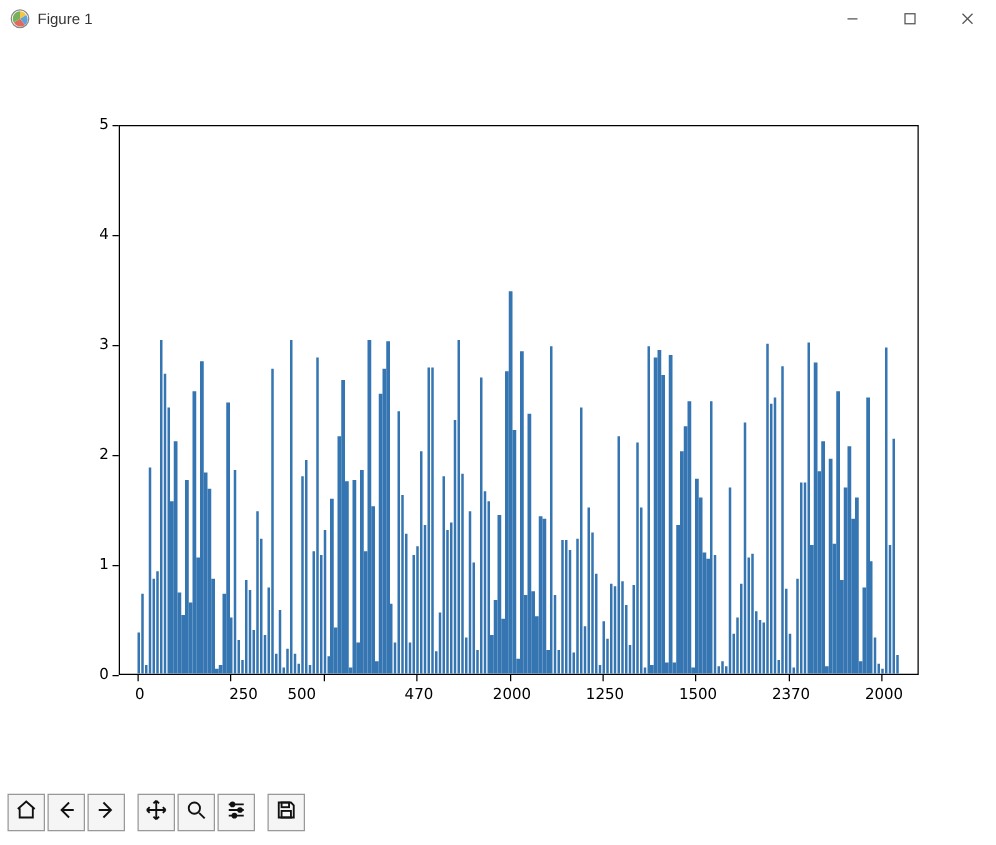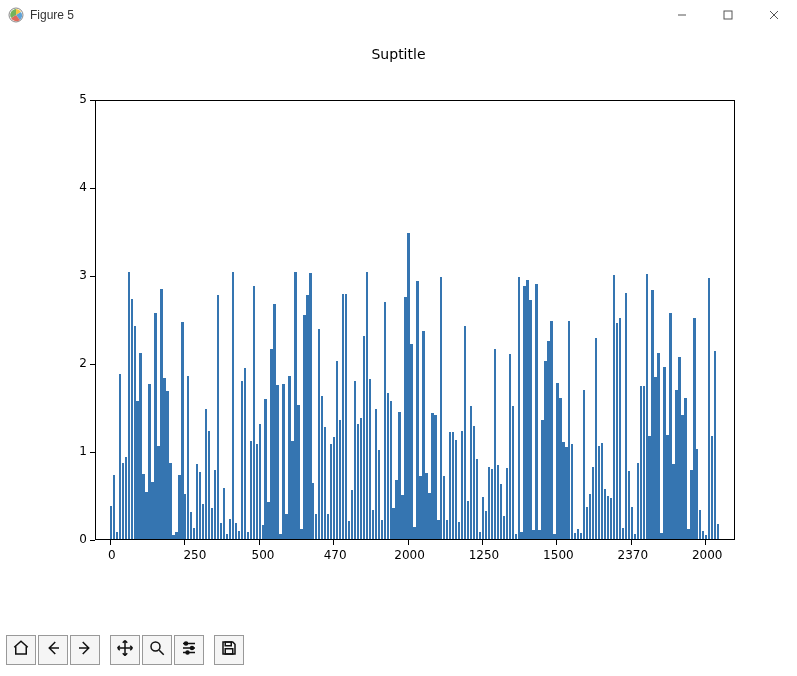--- a/index.html
+++ b/index.html
@@ -131,21 +131,21 @@
 <div class="titlebar">
   <span class="app-icon">
     <svg width="16" height="16" viewBox="0 0 16 16">
       <circle cx="8" cy="8" r="7" fill="none" stroke="#888" stroke-width="1"></circle>
       <path d="M8 8 L8 2 A6 6 0 0 1 13 5 Z" fill="#f6c642"></path>
       <path d="M8 8 L13 5 A6 6 0 0 1 12 13 Z" fill="#5fa3d8"></path>
       <path d="M8 8 L12 13 A6 6 0 0 1 3 11 Z" fill="#e06a5c"></path>
       <path d="M8 8 L3 11 A6 6 0 0 1 8 2 Z" fill="#74b35a"></path>
     </svg>
   </span>
-  <span>Figure 5</span>
+  <span>Figure 1</span>
   <div class="window-controls">
     <div class="win-btn">
       <svg width="10" height="10">
           <line x1="1" y1="5" x2="9" y2="5" stroke-width="1"></line>
         </svg>
     </div>
     <div class="win-btn">
       <svg width="10" height="10">
           <rect x="1" y="1" width="8" height="8" fill="none" stroke-width="1"></rect>
         </svg>
@@ -153,21 +153,20 @@
     <div class="win-btn">
       <svg width="10" height="10">
           <line x1="1" y1="1" x2="9" y2="9"></line>
           <line x1="9" y1="1" x2="1" y2="9"></line>
         </svg>
     </div>
   </div>
 </div>
 
 <div class="figure-area">
-  <div class="suptitle">Suptitle</div>
 
   <div class="axes-box">
     <div class="bars-canvas" id="bars">
         <div class="bar" style="left: 13.693px; width: 2.3814px; height: 32.6468px;"></div>
         <div class="bar" style="left: 16.6698px; width: 2.3814px; height: 64.2792px;"></div>
         <div class="bar" style="left: 19.6465px; width: 2.3814px; height: 6.77679px;"></div>
         <div class="bar" style="left: 22.6233px; width: 2.3814px; height: 164.717px;"></div>
         <div class="bar" style="left: 25.6px; width: 2.3814px; height: 75.6288px;"></div>
         <div class="bar" style="left: 28.5767px; width: 2.3814px; height: 81.6037px;"></div>
         <div class="bar" style="left: 31.5535px; width: 2.3814px; height: 266.741px;"></div>
@@ -384,21 +383,21 @@
       <div class="ytick" style="left: 47px; top: 150px;">4</div>
       <div class="ytick-mark" style="left: 90px; top: 158px;"></div>
       <div class="ytick" style="left: 47px; top: 62px;">5</div>
       <div class="ytick-mark" style="left: 90px; top: 70px;"></div>
     </div>
   <div id="xticks-container">
       <div class="xtick" style="left: 91.8837px; top: 518px; width: 40px; text-align: center;">0</div>
       <div class="xtick-mark" style="left: 109.884px; top: 510px;"></div>
       <div class="xtick" style="left: 166.302px; top: 518px; width: 40px; text-align: right;">250</div>
       <div class="xtick-mark" style="left: 184.302px; top: 510px;"></div>
-      <div class="xtick" style="left: 243px; top: 518px; width: 40px; text-align: center;">500</div>
+      <div class="xtick" style="left: 230px; top: 518px; width: 40px; text-align: left;">500</div>
       <div class="xtick-mark" style="left: 258.721px; top: 510px;"></div>
       <div class="xtick" style="left: 315.14px; top: 518px; width: 40px; text-align: center;">470</div>
       <div class="xtick-mark" style="left: 333.14px; top: 510px;"></div>
       <div class="xtick" style="left: 389.558px; top: 518px; width: 40px; text-align: center;">2000</div>
       <div class="xtick-mark" style="left: 407.558px; top: 510px;"></div>
       <div class="xtick" style="left: 463.977px; top: 518px; width: 40px; text-align: center;">1250</div>
       <div class="xtick-mark" style="left: 481.977px; top: 510px;"></div>
       <div class="xtick" style="left: 538.395px; top: 518px; width: 40px; text-align: center;">1500</div>
       <div class="xtick-mark" style="left: 556.395px; top: 510px;"></div>
       <div class="xtick" style="left: 612.814px; top: 518px; width: 40px; text-align: center;">2370</div>

